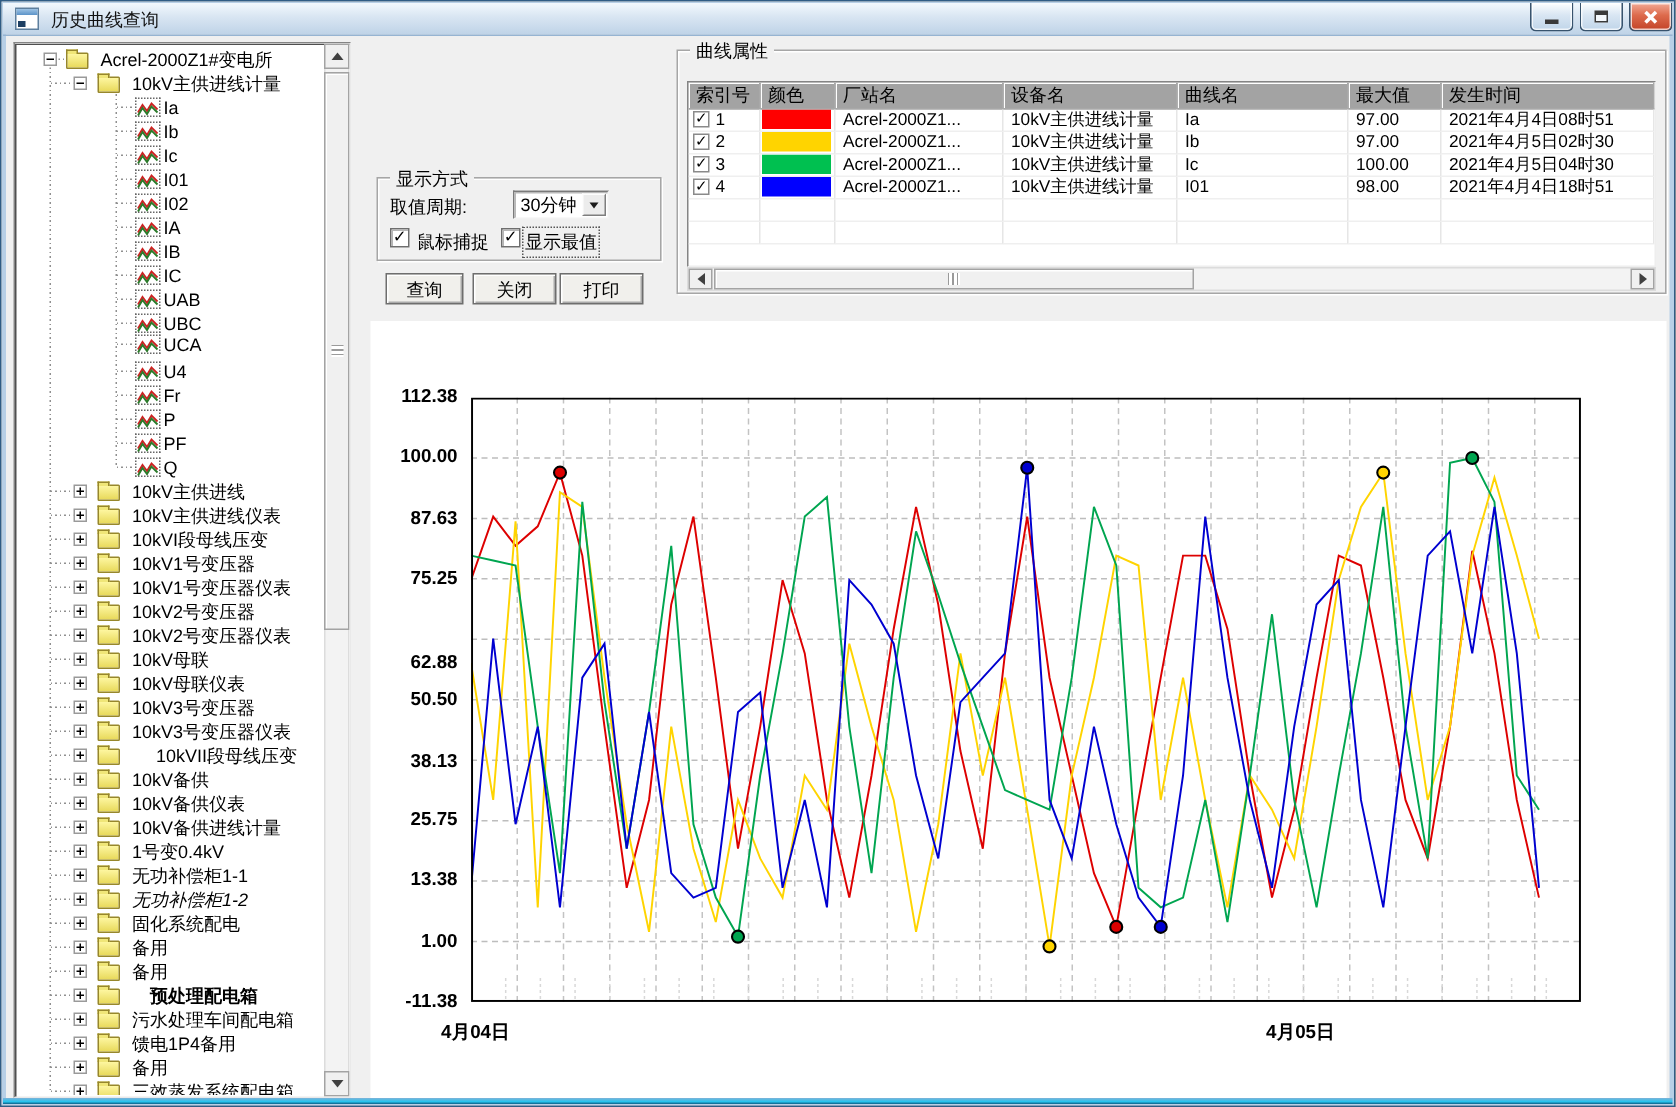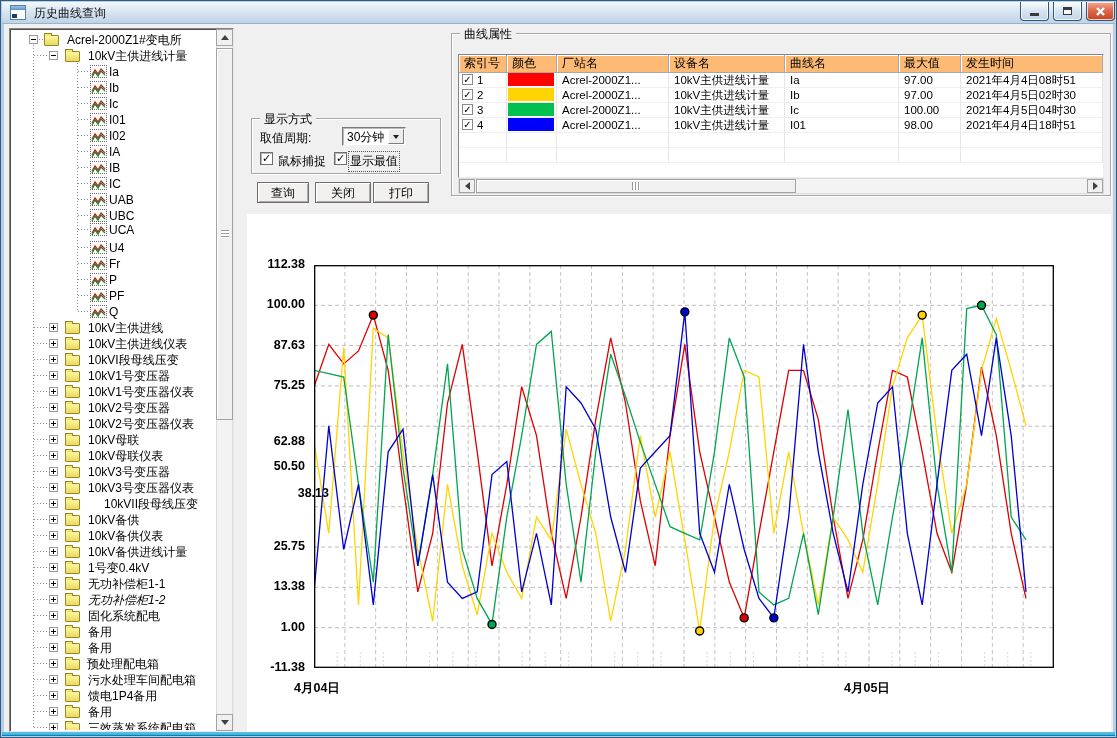--- a/index.html
+++ b/index.html
@@ -61,21 +61,21 @@
     border:1px solid;border-color:#fdfdfd #7e7e7e #7e7e7e #fdfdfd;display:flex;align-items:center;justify-content:center;}
   .tri-d{width:0;height:0;border-left:3.5px solid transparent;border-right:3.5px solid transparent;border-top:4px solid #1c1c1c;}
   .cb{position:absolute;width:13px;height:13px;background:#fff;border:1px solid #6e6e6e;
     box-shadow:inset 1px 1px 0 #b5b5b5;font-size:11px;line-height:11px;text-align:center;font-weight:bold;}
   .btn{position:absolute;height:21px;background:#f1f0ec;border:1px solid #6e6e6e;
     box-shadow:inset 1px 1px 0 #fff,inset -1px -1px 0 #aaa;font-size:12px;text-align:center;line-height:20px;}
   .focus-dotted{outline:1px dotted #555;outline-offset:1px;}
   
   #prop-table{position:absolute;left:6px;top:20px;width:646px;height:124px;background:#fff;
     border:1px solid;border-color:#848484 #eee #eee #848484;overflow:hidden;}
-  .th{position:absolute;top:0;height:18px;background:#fdba74;border-right:1px solid #a8a8a8;
+  .th{position:absolute;top:0;height:18px;background:#a3a3a3;border-right:1px solid #a8a8a8;
     border-bottom:1px solid #a8a8a8;box-shadow:inset 1px 1px 0 #fff;font-size:12px;line-height:17px;padding-left:5px;}
   .td{position:absolute;height:15px;border-right:1px solid #e6e6e6;border-bottom:1px solid #efefef;
     font-size:11.5px;line-height:14px;padding-left:5px;white-space:nowrap;overflow:hidden;}
   .rowcb{position:absolute;left:3px;top:1px;width:11px;height:11px;background:#fff;border:1px solid #8a8a8a;
     font-size:10px;line-height:9px;text-align:center;font-weight:bold;}
   .swatch{position:absolute;left:1px;right:2px;top:0;bottom:1px;}
   
   #chart-panel{position:absolute;left:246px;top:213px;width:864px;height:518px;background:#fff;}
   .ylab{position:absolute;font-size:12.5px;font-weight:bold;color:#000;text-align:right;width:58px;}
   .xlab{position:absolute;font-size:12.5px;font-weight:bold;color:#000;}
@@ -372,21 +372,21 @@
         <div class="trow" style="top: 610px;">
           <div class="hg" style="left: 22px; top: 7px; width: 15px;"></div>
           <div class="ebox plus" style="left: 37px;"></div>
           <div class="folder" style="left: 53px;"></div>
           <div class="tlabel" style="left: 76px;">备用</div>
         </div>
         <div class="trow" style="top: 626px;">
           <div class="hg" style="left: 22px; top: 7px; width: 15px;"></div>
           <div class="ebox plus" style="left: 37px;"></div>
           <div class="folder" style="left: 53px;"></div>
-          <div class="tlabel" style="left: 75px;">预处理配电箱</div>
+          <div class="tlabel" style="left: 88px; font-weight: bold;">预处理配电箱</div>
         </div>
         <div class="trow" style="top: 642px;">
           <div class="hg" style="left: 22px; top: 7px; width: 15px;"></div>
           <div class="ebox plus" style="left: 37px;"></div>
           <div class="folder" style="left: 53px;"></div>
           <div class="tlabel" style="left: 76px;">污水处理车间配电箱</div>
         </div>
         <div class="trow" style="top: 658px;">
           <div class="hg" style="left: 22px; top: 7px; width: 15px;"></div>
           <div class="ebox plus" style="left: 37px;"></div>
@@ -527,21 +527,21 @@
   </div>
 
   <div id="chart-panel">
     <div id="y-axis-labels">
         <div class="ylab" style="left: 0px; top: 43px;">112.38</div>
         <div class="ylab" style="left: 0px; top: 83.313px;">100.00</div>
         <div class="ylab" style="left: 0px; top: 123.593px;">87.63</div>
         <div class="ylab" style="left: 0px; top: 163.907px;">75.25</div>
         <div class="ylab" style="left: 0px; top: 220px;">62.88</div>
         <div class="ylab" style="left: 0px; top: 244.5px;">50.50</div>
-        <div class="ylab" style="left: 0px; top: 272px; margin-left: 24px;">38.13</div>
+        <div class="ylab" style="left: 0px; top: 286px;">38.13</div>
         <div class="ylab" style="left: 0px; top: 325.093px;">25.75</div>
         <div class="ylab" style="left: 0px; top: 365.374px;">13.38</div>
         <div class="ylab" style="left: 0px; top: 405.687px;">1.00</div>
         <div class="ylab" style="left: 0px; top: 446px;">-11.38</div>
       </div>
     <svg id="chart-svg" width="740" height="403" style="position:absolute;left:67px;top:51px;">
         <line x1="0" y1="40.31302521008402" x2="740" y2="40.31302521008402" stroke="#bdbdbd" stroke-width="1" stroke-dasharray="4,3"></line>
         <line x1="0" y1="80.59348739495798" x2="740" y2="80.59348739495798" stroke="#bdbdbd" stroke-width="1" stroke-dasharray="4,3"></line>
         <line x1="0" y1="120.906512605042" x2="740" y2="120.906512605042" stroke="#bdbdbd" stroke-width="1" stroke-dasharray="4,3"></line>
         <line x1="0" y1="161.18697478991592" x2="740" y2="161.18697478991592" stroke="#bdbdbd" stroke-width="1" stroke-dasharray="4,3"></line>

